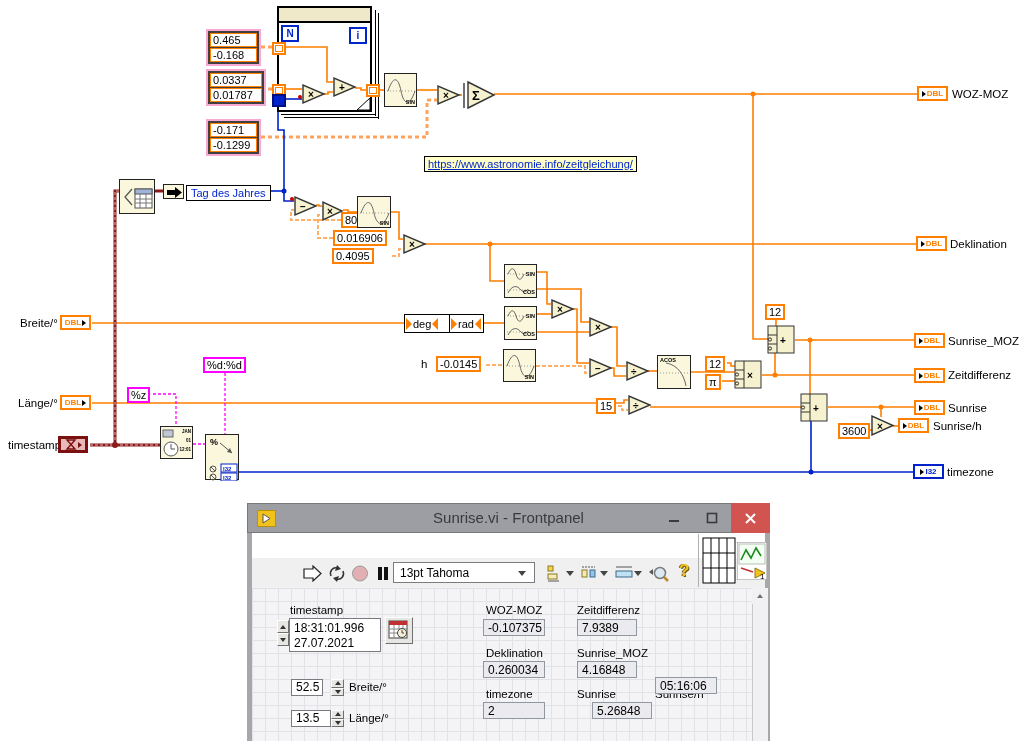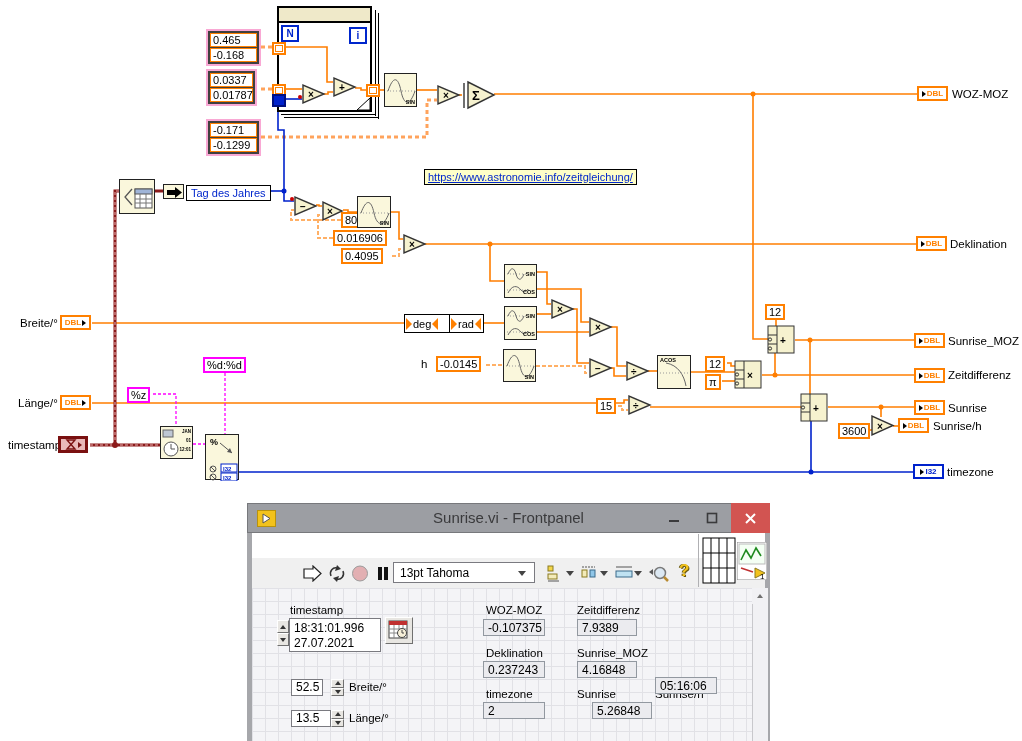--- a/index.html
+++ b/index.html
@@ -178,21 +178,21 @@
     </div>
   <div class="tunnel bl" style="left:272px;top:94px"></div>
   <div class="tunnel" style="left:366px;top:84px">
       <i></i>
     </div>
 
   <div class="arrbox" style="left:206px;top:29px;width:55px">
     <div class="cell">0.465</div>
     <div class="cell">-0.168</div>
   </div>
-  <div class="arrbox" style="left:206px;top:69px;width:51px">
+  <div class="arrbox" style="left:206px;top:69px;width:60px">
     <div class="cell">0.0337</div>
     <div class="cell">0.01787</div>
   </div>
   <div class="arrbox" style="left:206px;top:119px;width:55px">
     <div class="cell">-0.171</div>
     <div class="cell">-0.1299</div>
   </div>
 
   <svg class="tri" style="left:302px;top:84px" width="24" height="21">
     <polygon class="tfill" points="1,1 1,19 22,10"></polygon>
@@ -213,21 +213,21 @@
   <svg class="tri" style="left:437px;top:85px" width="24" height="21">
     <polygon class="tfill" points="1,1 1,19 22,10"></polygon>
       <text class="ttx" x="6" y="14">×</text>
     </svg>
   <svg class="tri" style="left:462px;top:81px" width="34" height="29">
     <line x1="2" y1="2" x2="2" y2="27" stroke="#333" stroke-width="1.4"></line>
     <polygon class="tfill" points="6,1 6,27 32,14"></polygon>
       <text class="ttx" x="10" y="19" style="font-size:13px">Σ</text>
     </svg>
 
-  <div class="url" style="left:424px;top:169px">https://www.astronomie.info/zeitgleichung/</div>
+  <div class="url" style="left:424px;top:156px">https://www.astronomie.info/zeitgleichung/</div>
 
   <div class="fn" style="left:119px;top:179px;width:36px;height:35px">
     <svg width="36" height="35">
       <polyline points="12,9 5,17 12,25" stroke="#555" fill="none" stroke-width="1.3"></polyline>
       <rect x="15" y="9" width="17" height="19" fill="#fff" stroke="#555"></rect>
       <rect x="15" y="9" width="17" height="5" fill="#9FB4D8" stroke="#555"></rect>
       <line x1="15" y1="19" x2="32" y2="19" stroke="#777"></line>
         <line x1="15" y1="23" x2="32" y2="23" stroke="#777"></line>
       <line x1="20" y1="14" x2="20" y2="28" stroke="#777"></line>
         <line x1="26" y1="14" x2="26" y2="28" stroke="#777"></line>
@@ -250,21 +250,21 @@
       <text class="ttx" x="5" y="14">×</text>
     </svg>
   <div class="c" style="left:333px;top:230px">0.016906</div>
   <div class="fn" style="left:357px;top:196px;width:34px;height:32px">
     <svg width="34" height="32">
         <line x1="2" y1="16" x2="32" y2="16" stroke="#999" stroke-dasharray="1 2"></line>
         <path d="M3,16 C8,2 13,2 16,16 C19,30 26,30 31,16" stroke="#666" fill="none"></path>
       </svg>
     <span class="fnl" style="right:1px;bottom:1px">SIN</span>
   </div>
-  <div class="c" style="left:341px;top:248px">0.4095</div>
+  <div class="c" style="left:332px;top:248px">0.4095</div>
   <svg class="tri" style="left:403px;top:234px" width="24" height="21">
     <polygon class="tfill" points="1,1 1,19 22,10"></polygon>
       <text class="ttx" x="6" y="14">×</text>
     </svg>
 
   <div class="fn" style="left:504px;top:264px;width:33px;height:34px">
     <svg width="33" height="34">
       <line x1="2" y1="9" x2="24" y2="9" stroke="#999" stroke-dasharray="1 2"></line>
         <path d="M3,9 C6,2 9,2 11,9 C13,16 16,16 19,9" stroke="#666" fill="none"></path>
       <line x1="2" y1="25" x2="24" y2="25" stroke="#999" stroke-dasharray="1 2"></line>
@@ -617,21 +617,21 @@
         <span class="dn"></span>
       </b>
   </div>
   <div class="fp-lbl" style="left:349px;top:712px">Länge/°</div>
 
   <div class="fp-lbl" style="left:486px;top:604px">WOZ-MOZ</div>
   <div class="ind" style="left:483px;top:619px;width:62px;height:17px">-0.107375</div>
   <div class="fp-lbl" style="left:577px;top:604px">Zeitdifferenz</div>
   <div class="ind" style="left:577px;top:619px;width:60px;height:17px">7.9389</div>
   <div class="fp-lbl" style="left:486px;top:647px">Deklination</div>
-  <div class="ind" style="left:483px;top:661px;width:62px;height:17px">0.237243</div>
+  <div class="ind" style="left:483px;top:661px;width:62px;height:17px">0.260034</div>
   <div class="fp-lbl" style="left:577px;top:647px">Sunrise_MOZ</div>
   <div class="ind" style="left:577px;top:661px;width:60px;height:17px">4.16848</div>
   <div class="fp-lbl" style="left:486px;top:688px">timezone</div>
   <div class="ind" style="left:483px;top:702px;width:62px;height:17px">2</div>
   <div class="fp-lbl" style="left:577px;top:688px">Sunrise</div>
   <div class="ind" style="left:592px;top:702px;width:60px;height:17px">5.26848</div>
   <div class="fp-lbl" style="left:655px;top:688px">Sunrise/h</div>
   <div class="ind" style="left:655px;top:677px;width:62px;height:17px">05:16:06</div>
 
 </div>

